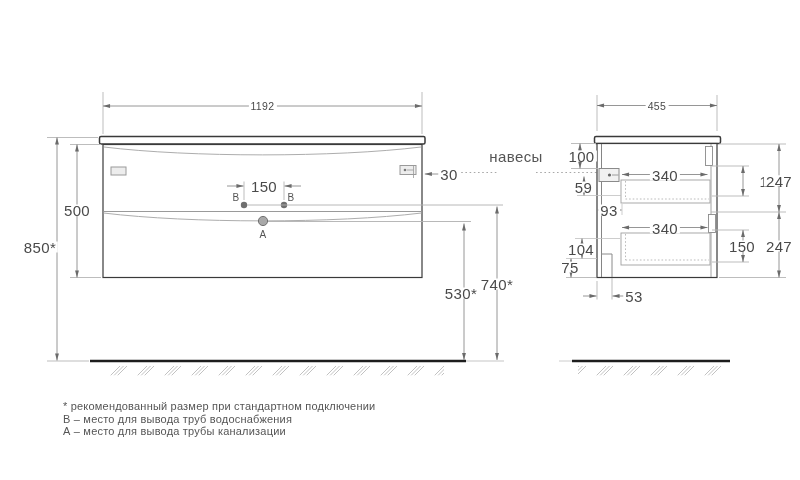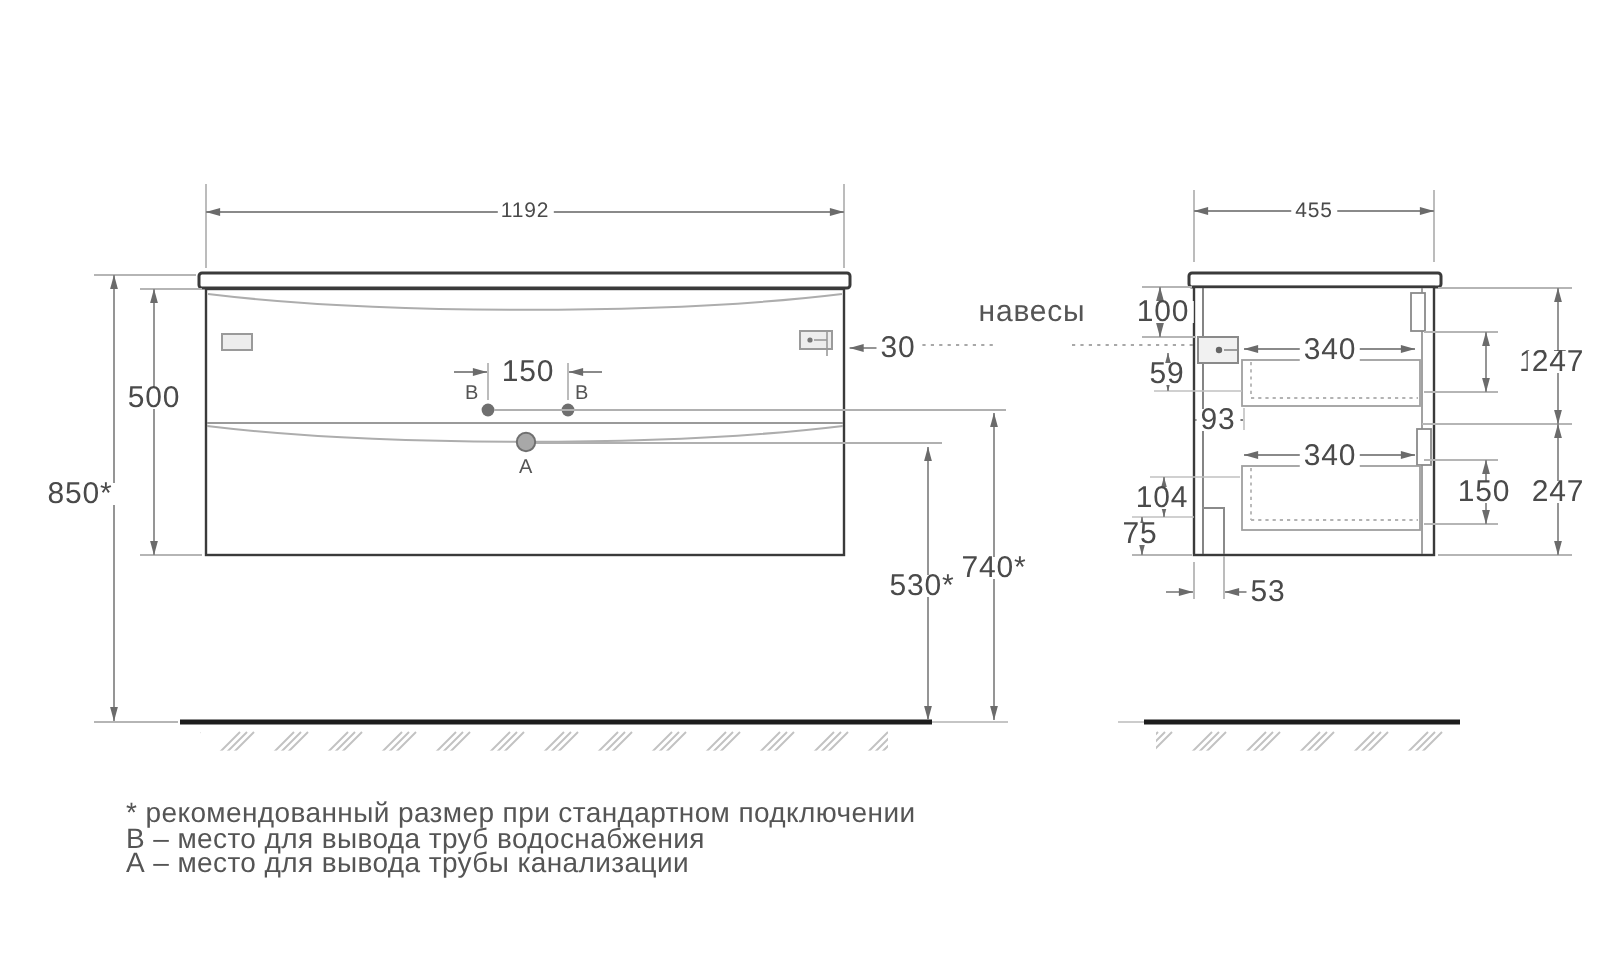--- a/index.html
+++ b/index.html
@@ -5,21 +5,21 @@
   html,body{margin:0;padding:0;background:#fff;}
   #canvas{position:relative;width:800px;height:480px;background:#fff;overflow:hidden;
           font-family:"Liberation Sans",sans-serif;}
   #linework{position:absolute;left:0;top:0;}
   .labels{position:absolute;left:0;top:0;width:800px;height:464px;}
   .dim{position:absolute;transform:translate(-50%,-50%);font-size:15px;color:#4a4a4a;
        background:#fff;padding:0 2px;letter-spacing:.4px;white-space:nowrap;line-height:11px;}
   .dim.big{font-size:10.5px;}
   .dim.pt{background:transparent;padding:0;font-size:10px;color:#555;}
   .dim.callout{color:#555;}
-  .footnotes{position:absolute;left:63px;top:400px;font-size:14px;color:#555;
+  .footnotes{position:absolute;left:63px;top:400px;font-size:11px;color:#555;
              letter-spacing:.2px;line-height:12.5px;}
   .footnotes div{white-space:nowrap;}
 </style>
 </head>
 <body>
 
 <div id="canvas">
 
 <svg id="linework" width="800" height="480" viewBox="0 0 800 480">
   <defs>
@@ -143,21 +143,21 @@
 
     <line x1="559" y1="361" x2="572" y2="361" stroke="#ccc" stroke-width="1"></line>
     <line x1="572" y1="361" x2="730" y2="361" stroke="#1d1d1d" stroke-width="2.6"></line>
     <rect x="578" y="362.8" width="146" height="12.5" fill="url(#hatch)"></rect>
   </g>
 </svg>
 
 <div class="labels">
 
   <span class="dim big" style="left:262.5px;top:105.5px">1192</span>
-  <span class="dim" style="left:77px;top:199px">500</span>
+  <span class="dim" style="left:77px;top:210px">500</span>
   <span class="dim" style="left:40px;top:247px">850*</span>
   <span class="dim" style="left:264px;top:186px">150</span>
   <span class="dim" style="left:449px;top:174px">30</span>
   <span class="dim" style="left:461px;top:293px">530*</span>
   <span class="dim" style="left:497px;top:284px">740*</span>
   <span class="dim pt" style="left:236px;top:197px">В</span>
   <span class="dim pt" style="left:291px;top:197px">В</span>
   <span class="dim pt" style="left:263px;top:234px">А</span>
 
   <span class="dim callout" style="left:516px;top:156px">навесы</span>

